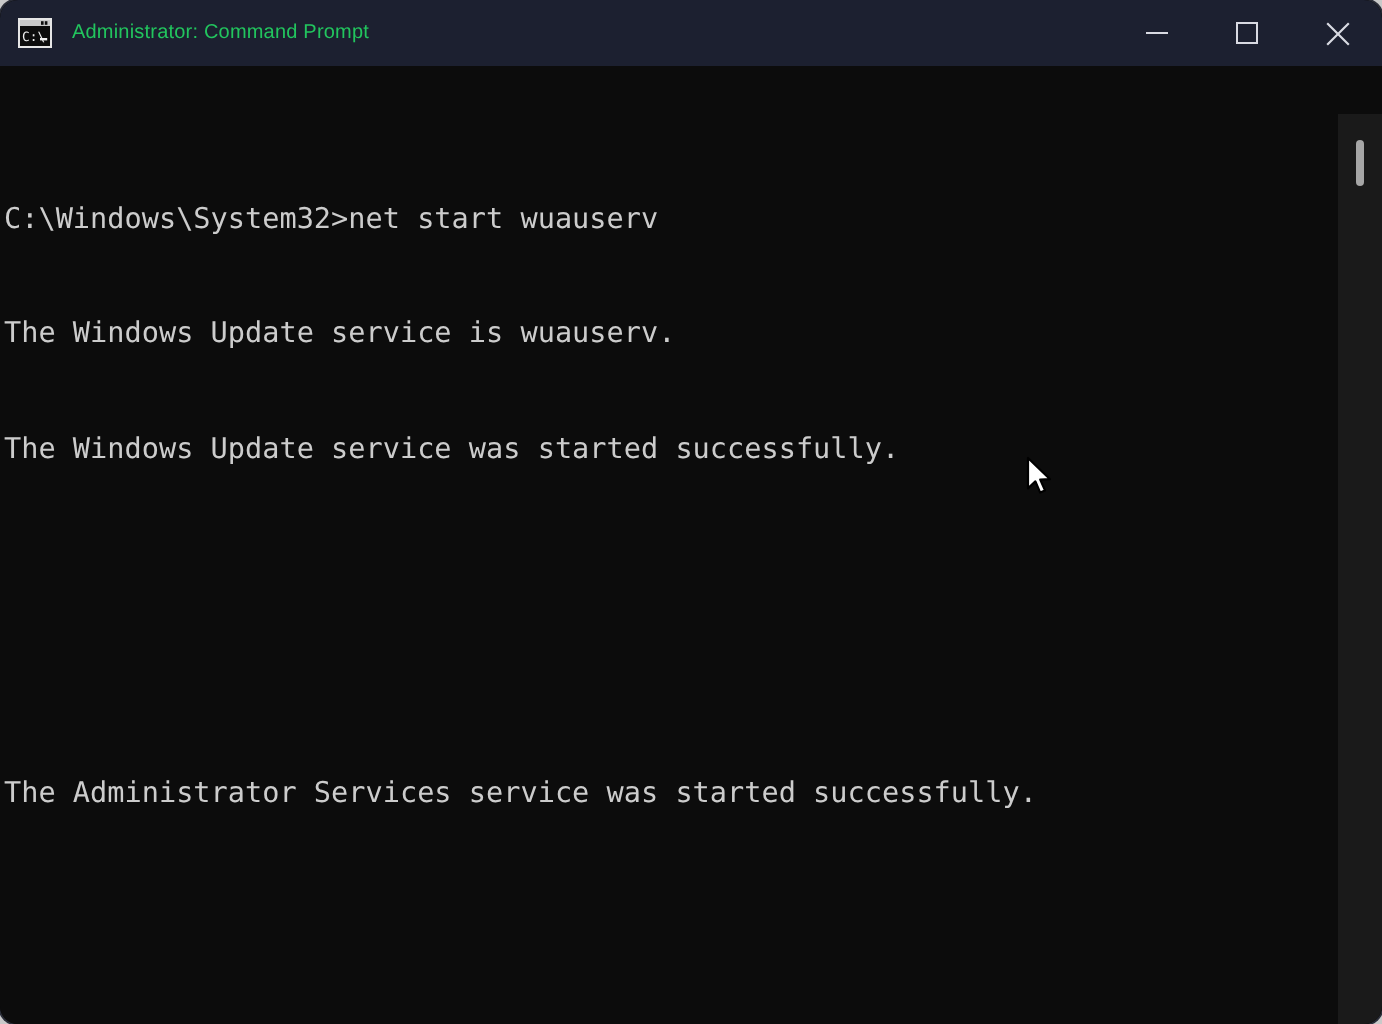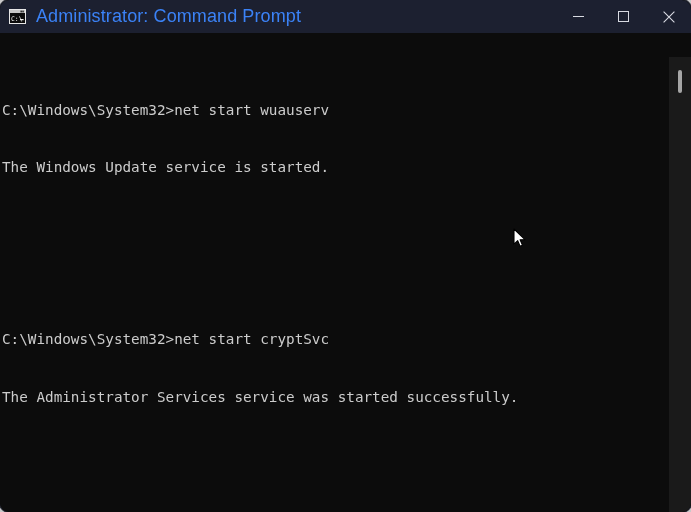--- a/index.html
+++ b/index.html
@@ -49,22 +49,22 @@
   }
   .app-icon {
     width: 17px;
     height: 15px;
     flex: 0 0 auto;
     position: relative;
     margin-right: 10px;
     display: block;
   }
   .title-text {
-    color: #3b82f6;
-    font-size: 18px;
+    color: #22c55e;
+    font-size: 10px;
     line-height: 33px;
     white-space: nowrap;
     letter-spacing: 0.1px;
   }
 
   .winctrls {
     display: flex;
     height: 33px;
     flex: 0 0 auto;
   }
@@ -173,24 +173,24 @@
           <path d="M0.6 0.6 L11.4 11.4 M11.4 0.6 L0.6 11.4" stroke="#d8dae2" stroke-width="1.1" fill="none"></path>
         </svg>
       </div>
     </div>
   </div>
 
   <div class="console">
 
     <div class="console-text">
       <div class="cline">C:\Windows\System32&gt;net start wuauserv</div>
-      <div class="cline">The Windows Update service is started.</div>
+      <div class="cline">The Windows Update service is wuauserv.</div>
+      <div class="cline">The Windows Update service was started successfully.</div>
       <div class="cline"></div>
       <div class="cline"></div>
-      <div class="cline">C:\Windows\System32&gt;net start cryptSvc</div>
       <div class="cline">The Administrator Services service was started successfully.</div>
       
       
       
       
       
       
       
       
       

